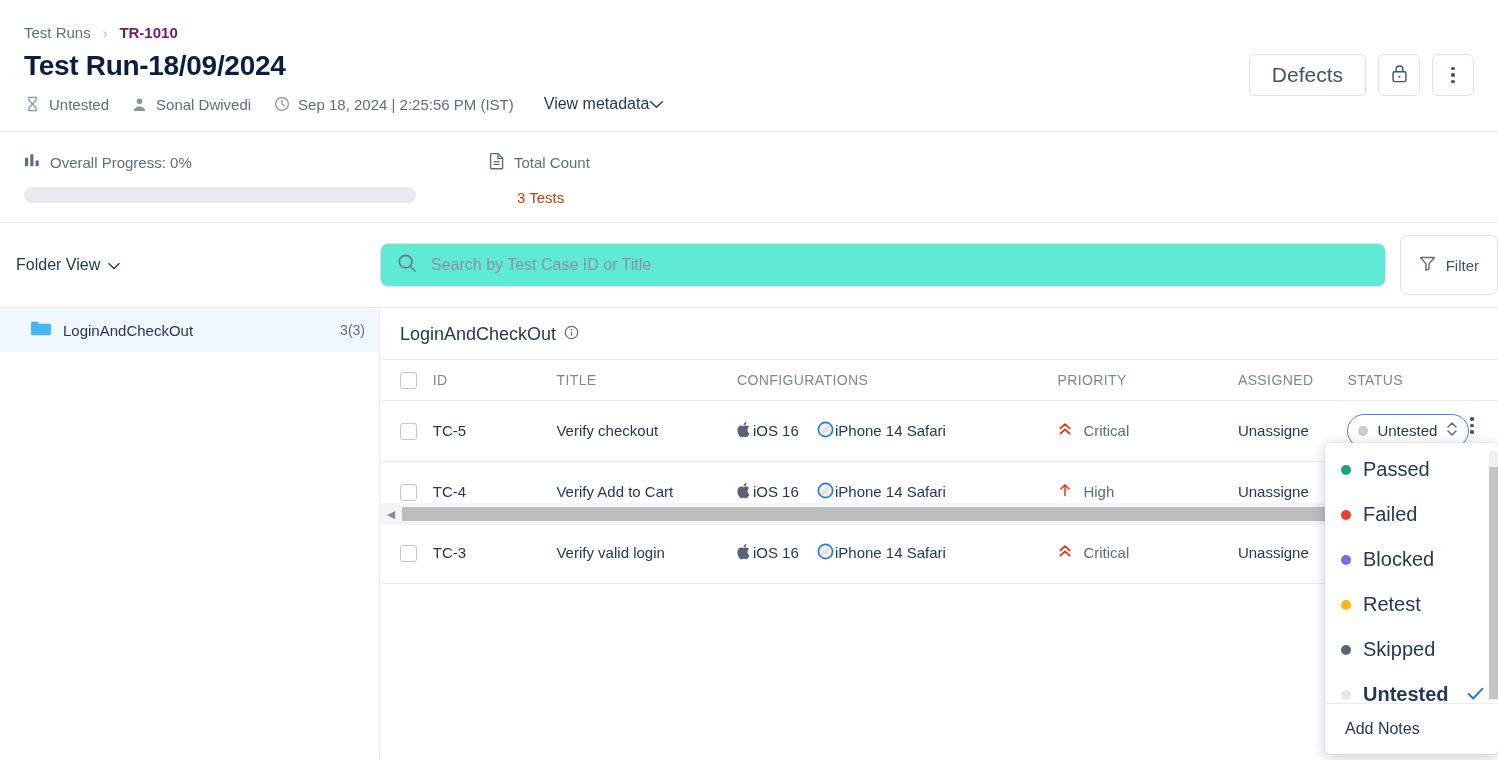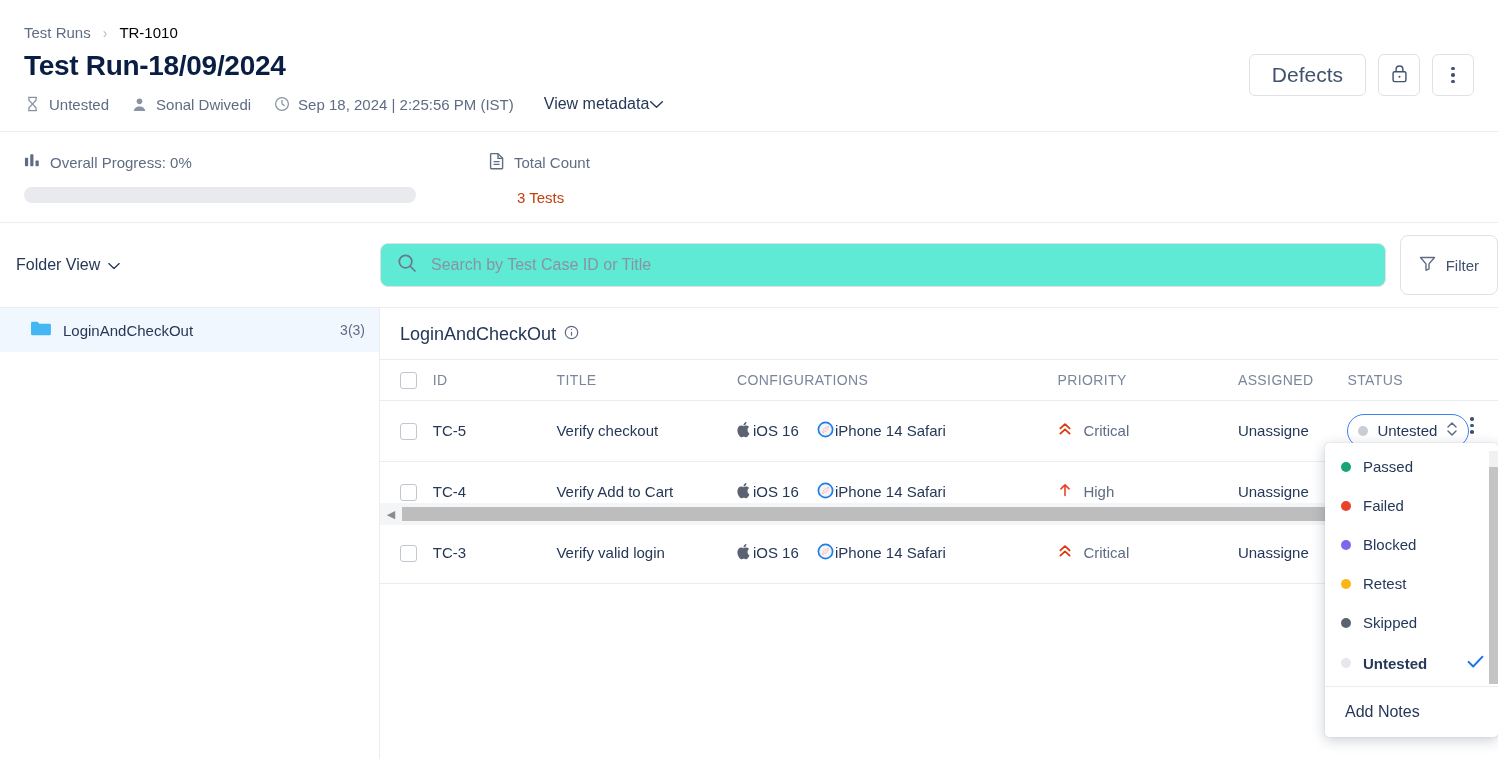--- a/index.html
+++ b/index.html
@@ -10,21 +10,21 @@
     background: #ffffff;
     font-family: "Liberation Sans", sans-serif;
     color: #253858;
   }
   .page { position: relative; width: 1498px; height: 760px; background:#fff; }
 
   
   .header { position: relative; padding: 0 24px; }
   .breadcrumb { display: flex; align-items: center; gap: 12px; padding-top: 24px; font-size: 15px; }
   .breadcrumb .crumb { color: #5e6c84; }
-  .breadcrumb .crumb.current { color: #000000; }
+  .breadcrumb .crumb.current { color: #701a75; font-weight: bold; }
   .breadcrumb .sep { color: #b3bac5; font-size: 14px; }
 
   .title { font-size: 28px; font-weight: 700; letter-spacing: -0.3px; color: #091e42; margin-top: 9px; }
 
   .meta-row { display: flex; align-items: center; gap: 22px; margin-top: 13px; font-size: 15px; color: #5e6c84; }
   .meta-item { display: flex; align-items: center; gap: 8px; white-space: nowrap; }
   .meta-item .ic { display: inline-flex; align-items: center; justify-content: center; width: 17px; height: 17px; color: #8993a4; }
   .view-metadata { display:flex; align-items:center; color:#253858; font-size:16px; margin-left: 8px; cursor:pointer; }
 
   .header-actions { position: absolute; top: 54px; right: 24px; display: flex; align-items: center; gap: 12px; }
@@ -123,21 +123,21 @@
   
   .dropdown {
     position: absolute; left: 1325px; top: 443px; width: 173px;
     background: #fff; border-radius: 4px;
     box-shadow: 0 3px 14px rgba(9,30,66,0.22), 0 0 1px rgba(9,30,66,0.3);
     z-index: 50; padding: 4px 0 0 0;
   }
   .dd-list { max-height: 254px; overflow: hidden; position: relative; }
   .dd-item {
     display: flex; align-items: center; gap: 12px; padding: 11px 14px 11px 16px;
-    font-size: 15px; color: #253858; cursor: pointer; justify-content: center;
+    font-size: 20px; color: #253858; cursor: pointer; justify-content: center;
   }
   .dd-item.selected { font-weight: 700; }
   .dd-item .lbl { flex: 1; }
   .dd-check { color: #3b82f6; font-size: 17px; font-weight: 700; }
   .dd-sep { height: 1px; background: #ebecf0; margin: 2px 0; }
   .dd-footer { padding: 14px 16px 16px 20px; font-size: 16px; color: #253858; cursor: pointer; }
   .dd-scrollbar { position:absolute; right:0; top:4px; width:9px; height: 250px; background:#f1f1f1; }
   .dd-scrollbar .thumb { position:absolute; top: 16px; left:0; width:9px; height: 232px; background:#c4c4c4; }
 </style>
 </head>

